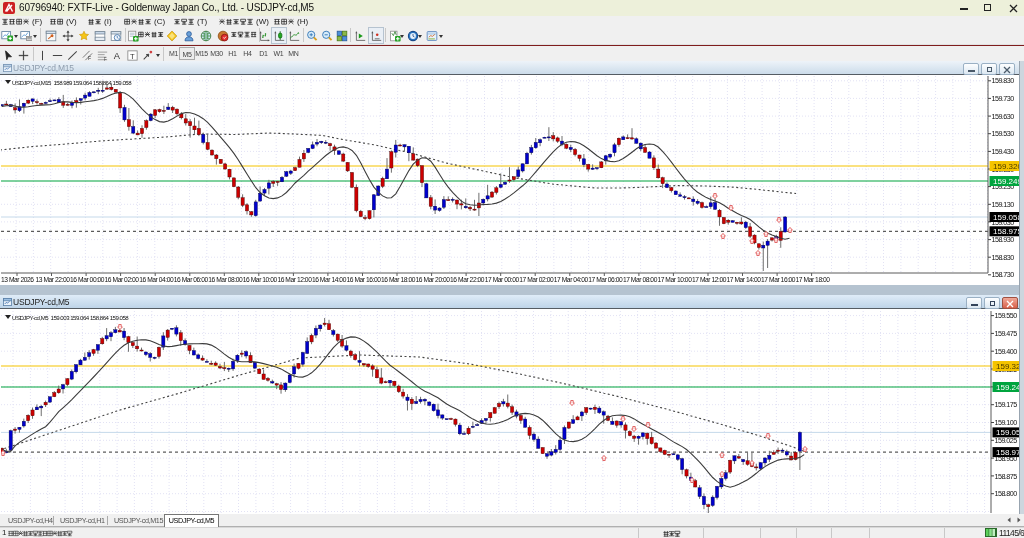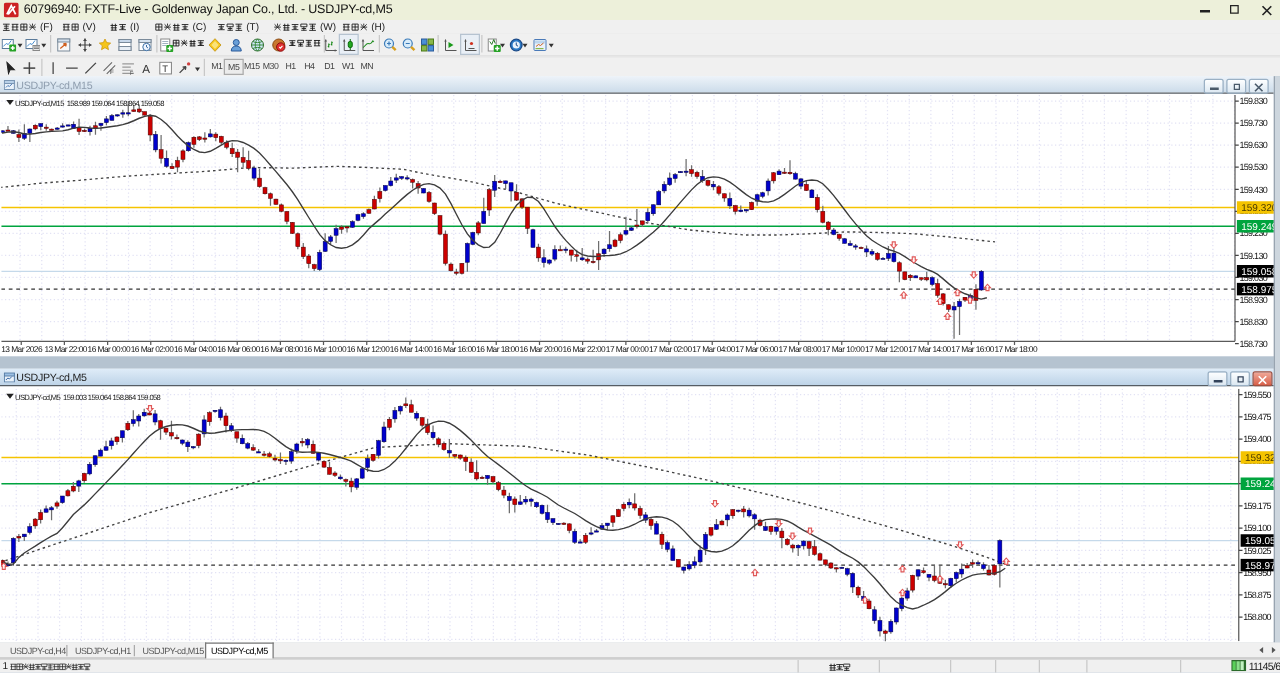--- a/index.html
+++ b/index.html
@@ -1,15 +1,15 @@
 <!DOCTYPE html>
 <html><head><meta charset="utf-8"><style>
 *{margin:0;padding:0;box-sizing:border-box}
 html,body{width:1024px;height:538px;overflow:hidden;font-family:"Liberation Sans",sans-serif}
-#app{position:relative;width:1024px;height:538px;background:#e5e5e5}
+#app{position:relative;width:1024px;height:538px;background:#7f1d1d}
 #titlebar{position:absolute;left:0;top:0;width:1024px;height:16px;background:#edf0da;font-size:10px;letter-spacing:-0.15px;color:#111;line-height:15px}
 #titlebar .ticon{position:absolute;left:3px;top:2px;width:12px;height:12px}
 #titlebar .ttext{position:absolute;left:19px;top:0}
 .wbtn{position:absolute;top:0;width:14px;height:16px;text-align:center;color:#222;font-size:10px;line-height:15px}
 #menubar{position:absolute;left:0;top:16px;width:1024px;height:11px;background:#f0f0f0}
 #menubar .mg{position:absolute}
 #menubar .mg svg,.tlabel svg,.scell .jg svg{display:block}
 #menubar .ml{position:absolute;top:1px;font-size:8px;color:#1a1a1a}
 
 #toolbar1{position:absolute;left:0;top:27px;width:1024px;height:18px;background:#f0f0f0;border-bottom:1px solid #e2e2e2}

